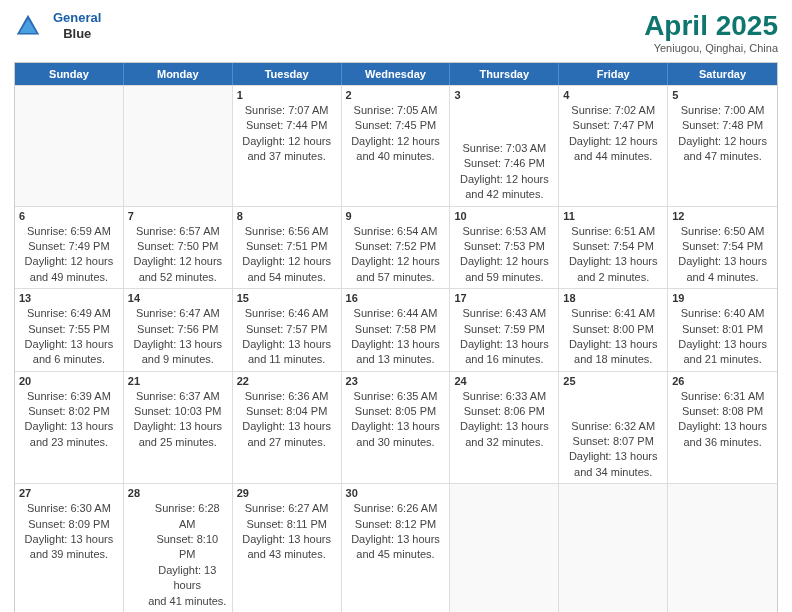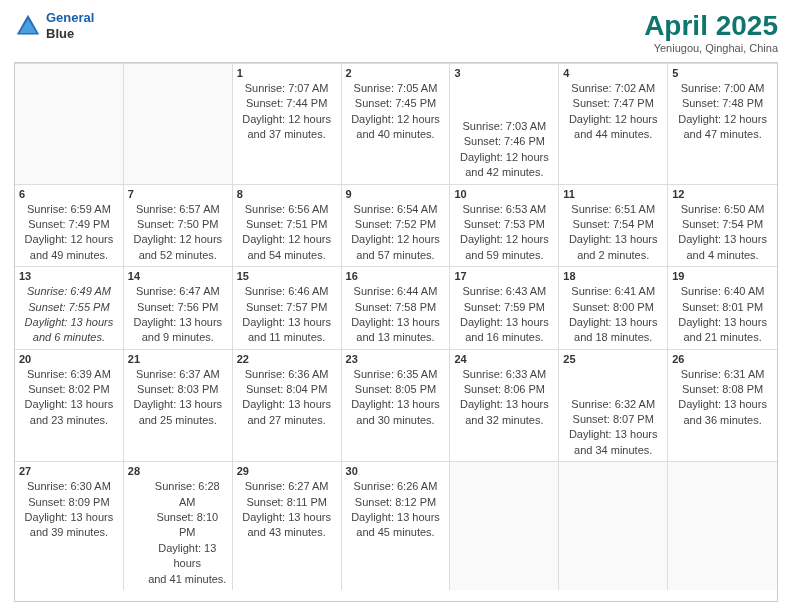--- a/index.html
+++ b/index.html
@@ -19,21 +19,22 @@
     }
     .header {
       display: flex;
       justify-content: space-between;
       align-items: flex-start;
       margin-bottom: 8px;
     }
     .logo {
       display: flex;
       align-items: center;
-      gap: 4px;
+      gap: 11px;
+      text-align: center;
     }
     .logo-text {
       font-size: 13px;
       font-weight: bold;
       color: #333;
       line-height: 1.2;
     }
     .logo-text span {
       color: #1a5fa8;
     }
@@ -118,20 +119,29 @@
         <div>Blue</div>
       </div>
     </div>
     <div class="title-section">
       <div class="main-title">April 2025</div>
       <div class="subtitle">Yeniugou, Qinghai, China</div>
     </div>
   </div>
 
   <div class="calendar">
+    <div class="cal-header-row">
+    <div class="cal-header-cell">Sunday</div>
+        <div class="cal-header-cell">Monday</div>
+        <div class="cal-header-cell">Tuesday</div>
+        <div class="cal-header-cell">Wednesday</div>
+        <div class="cal-header-cell">Thursday</div>
+        <div class="cal-header-cell">Friday</div>
+        <div class="cal-header-cell">Saturday</div>
+      </div>
     <div class="cal-body">
     <div class="cal-row">
           <div class="cal-cell empty"></div>
           <div class="cal-cell empty"></div>
           <div class="cal-cell">
             <div class="day-num">1</div>
             <div class="day-info" style="white-space: pre-line;">Sunrise: 7:07 AM
 Sunset: 7:44 PM
 Daylight: 12 hours
 and 37 minutes.</div>
@@ -212,21 +222,21 @@
             <div class="day-num">12</div>
             <div class="day-info" style="white-space: pre-line;">Sunrise: 6:50 AM
 Sunset: 7:54 PM
 Daylight: 13 hours
 and 4 minutes.</div>
           </div>
         </div>
         <div class="cal-row">
           <div class="cal-cell">
             <div class="day-num">13</div>
-            <div class="day-info" style="white-space: pre-line; font-style: italic;">Sunrise: 6:49 AM
+            <div class="day-info" style="white-space: pre-line;">Sunrise: 6:49 AM
 Sunset: 7:55 PM
 Daylight: 13 hours
 and 6 minutes.</div>
           </div>
           <div class="cal-cell">
             <div class="day-num">14</div>
             <div class="day-info" style="white-space: pre-line;">Sunrise: 6:47 AM
 Sunset: 7:56 PM
 Daylight: 13 hours
 and 9 minutes.</div>
@@ -271,21 +281,21 @@
           <div class="cal-cell">
             <div class="day-num">20</div>
             <div class="day-info" style="white-space: pre-line;">Sunrise: 6:39 AM
 Sunset: 8:02 PM
 Daylight: 13 hours
 and 23 minutes.</div>
           </div>
           <div class="cal-cell">
             <div class="day-num">21</div>
             <div class="day-info" style="white-space: pre-line;">Sunrise: 6:37 AM
-Sunset: 8:03 PM
+Sunset: 10:03 PM
 Daylight: 13 hours
 and 25 minutes.</div>
           </div>
           <div class="cal-cell">
             <div class="day-num">22</div>
             <div class="day-info" style="white-space: pre-line;">Sunrise: 6:36 AM
 Sunset: 8:04 PM
 Daylight: 13 hours
 and 27 minutes.</div>
           </div>

